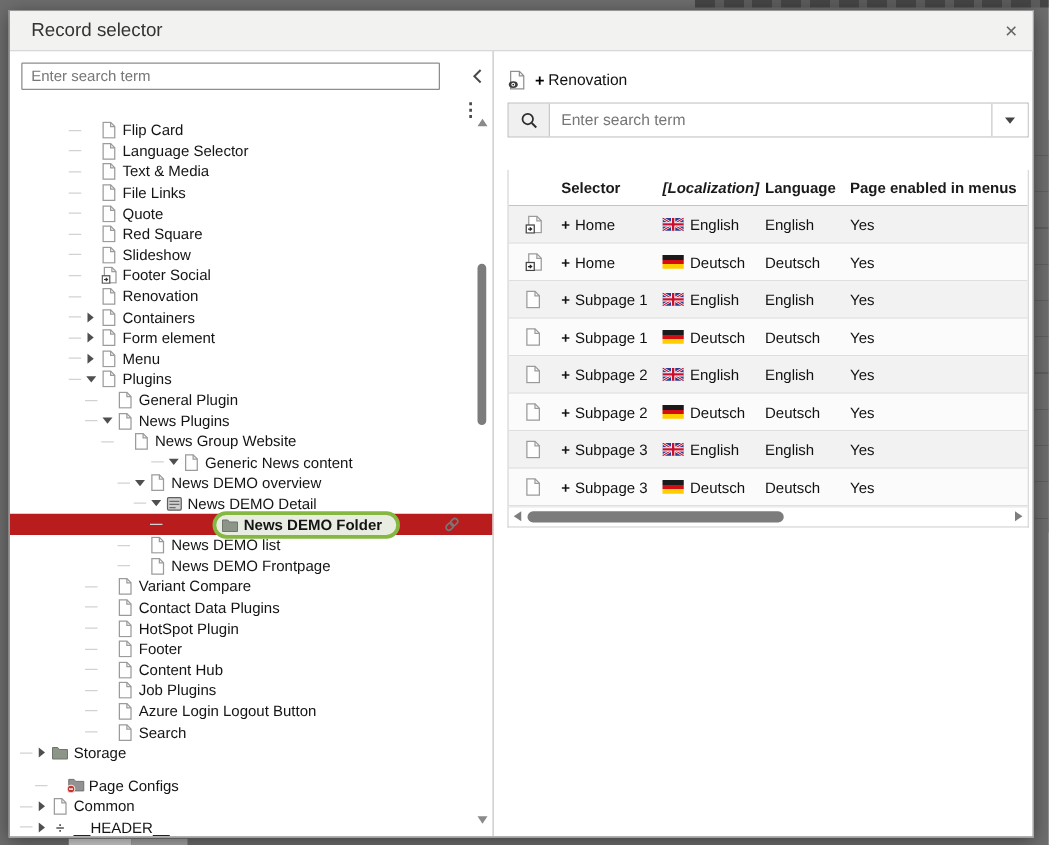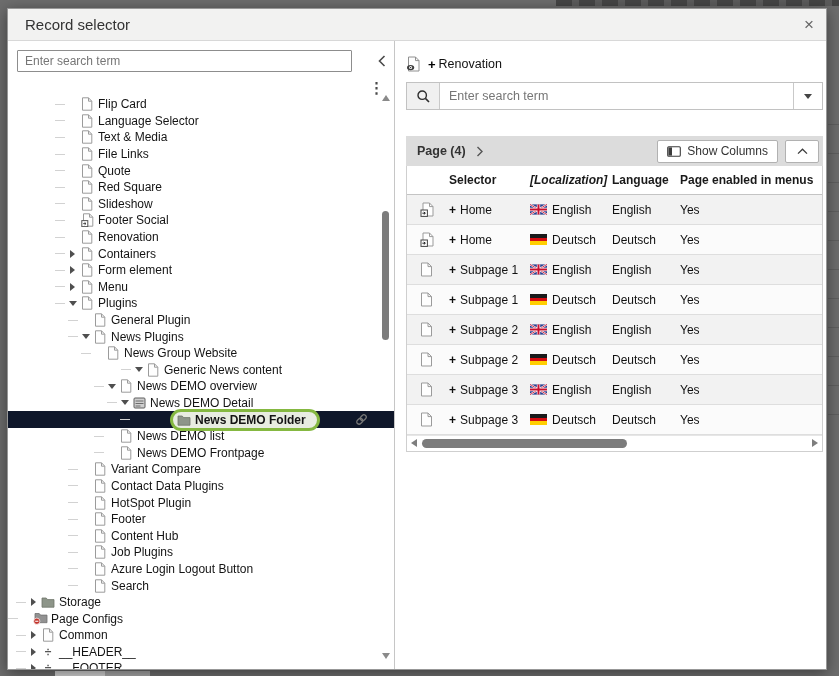--- a/index.html
+++ b/index.html
@@ -42,21 +42,21 @@
   .pillwrap{display:inline-flex;align-items:center;}
   .ticon{width:16px;flex:none;display:flex;align-items:center;justify-content:center;}
   .ticon>*{display:none;}
   .trow[data-icon="page"] .ic-page{display:block;}
   .trow[data-icon="page-shortcut"] .ic-pageshort{display:block;}
   .trow[data-icon="page-mount"] .ic-mount{display:block;}
   .trow[data-icon="folder"] .ic-folder{display:block;}
   .trow[data-icon="folder-hidden"] .ic-folderh{display:block;}
   .trow[data-icon="separator"] .ic-sep{display:block;font-size:12px;font-weight:bold;color:#555;}
   .tlabel{margin-left:3px;}
-  .trow[data-hl="1"]{background:#0f172a;gap:15px;}
+  .trow[data-hl="1"]{background:#b91c1c;gap:15px;}
   .trow[data-hl="1"] .pillwrap{border:3px solid #85b841;border-radius:11px;background:#e8ece1;
       padding:0 11px 0 3px;height:16px;margin-left:-4px;}
   .trow[data-hl="1"] .tlabel{font-weight:bold;}
   .linkic{display:none;position:absolute;right:26px;top:2px;}
   .trow[data-hl="1"] .linkic{display:block;}
   .vscroll{position:absolute;top:50px;bottom:6px;right:3px;width:10px;}
   .vs-up{position:absolute;top:4px;left:1px;width:0;height:0;border-left:4px solid transparent;
      border-right:4px solid transparent;border-bottom:6px solid #8a8a8a;cursor:pointer;}
   .vs-down{position:absolute;bottom:4px;left:1px;width:0;height:0;border-left:4px solid transparent;
      border-right:4px solid transparent;border-top:6px solid #8a8a8a;cursor:pointer;}
@@ -638,21 +638,21 @@
                 <svg class="ic-folder" width="14" height="12" viewBox="0 0 14 12">
                   <path d="M1 2 h4.2 l1.4 1.6 H13 v7.6 H1 Z" fill="#8d9589" stroke="#6e756a" stroke-width="0.8"></path>
                 </svg>
 
               </span>
               <span class="tlabel">Storage</span>
             </span>
 
           </div>
 
-          <div class="trow" data-arrow="" data-icon="folder-hidden" style="padding-left: 0;">
+          <div class="trow" data-arrow="" data-icon="folder-hidden" style="padding-left: 20px; margin-top: 10px;">
             <span class="tick"></span>
             <span class="arrow"></span>
             <span class="pillwrap">
               <span class="ticon">
 
                 <svg class="ic-folderh" width="15" height="13" viewBox="0 0 15 13">
                   <path d="M2 1.5 h4.2 l1.4 1.6 H14 v7.6 H2 Z" fill="#929292" stroke="#707070" stroke-width="0.8"></path>
                   <circle cx="3.8" cy="9.2" r="3.1" fill="#c2342c" stroke="#fff" stroke-width="0.7"></circle>
                   <rect x="2.2" y="8.7" width="3.2" height="1.1" fill="#fff"></rect>
                 </svg>
@@ -734,42 +734,20 @@
             <line x1="9.4" y1="9.4" x2="13" y2="13" stroke="#2d2d2d" stroke-width="1.6"></line>
           </svg>
         </button>
         <input class="s2-input" type="text" placeholder="Enter search term" style="">
         <button class="s2-dd">
           <span class="caret-down"></span>
         </button>
       </div>
 
       <div class="listpanel">
-        <div class="lp-header">
-          <span class="lp-title">Page (4)</span>
-          <span class="lp-chev">
-            <svg width="8" height="11" viewBox="0 0 8 11">
-              <polyline points="1.5,1 6,5.5 1.5,10" fill="none" stroke="#555" stroke-width="1.4"></polyline>
-            </svg>
-          </span>
-          <span class="lp-right">
-            <button class="btn">
-              <svg width="14" height="11" viewBox="0 0 14 11">
-                <rect x="0.7" y="0.7" width="12.6" height="9.6" rx="1" fill="none" stroke="#3c3c3c" stroke-width="1.1"></rect>
-                <rect x="1.4" y="1.4" width="3.6" height="8.2" fill="#3c3c3c"></rect>
-              </svg>
-              <span>Show Columns</span>
-            </button>
-            <button class="btn btn-up">
-              <svg width="11" height="7" viewBox="0 0 11 7">
-                <polyline points="1,5.6 5.5,1.2 10,5.6" fill="none" stroke="#3c3c3c" stroke-width="1.3"></polyline>
-              </svg>
-            </button>
-          </span>
-        </div>
 
         <div class="tbl">
           <div class="thead">
             <span class="c c-icon"></span>
             <span class="c c-title">Selector</span>
             <span class="c c-loc">[Localization]</span>
             <span class="c c-lang">Language</span>
             <span class="c c-menu">Page enabled in menus</span>
           </div>
 

